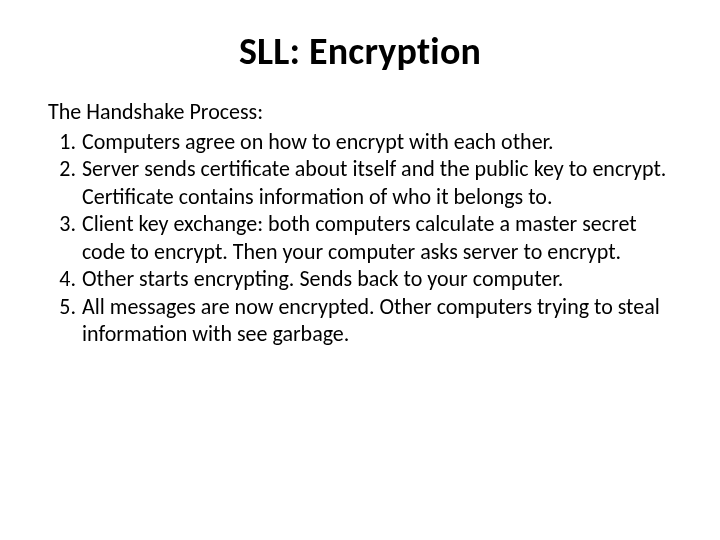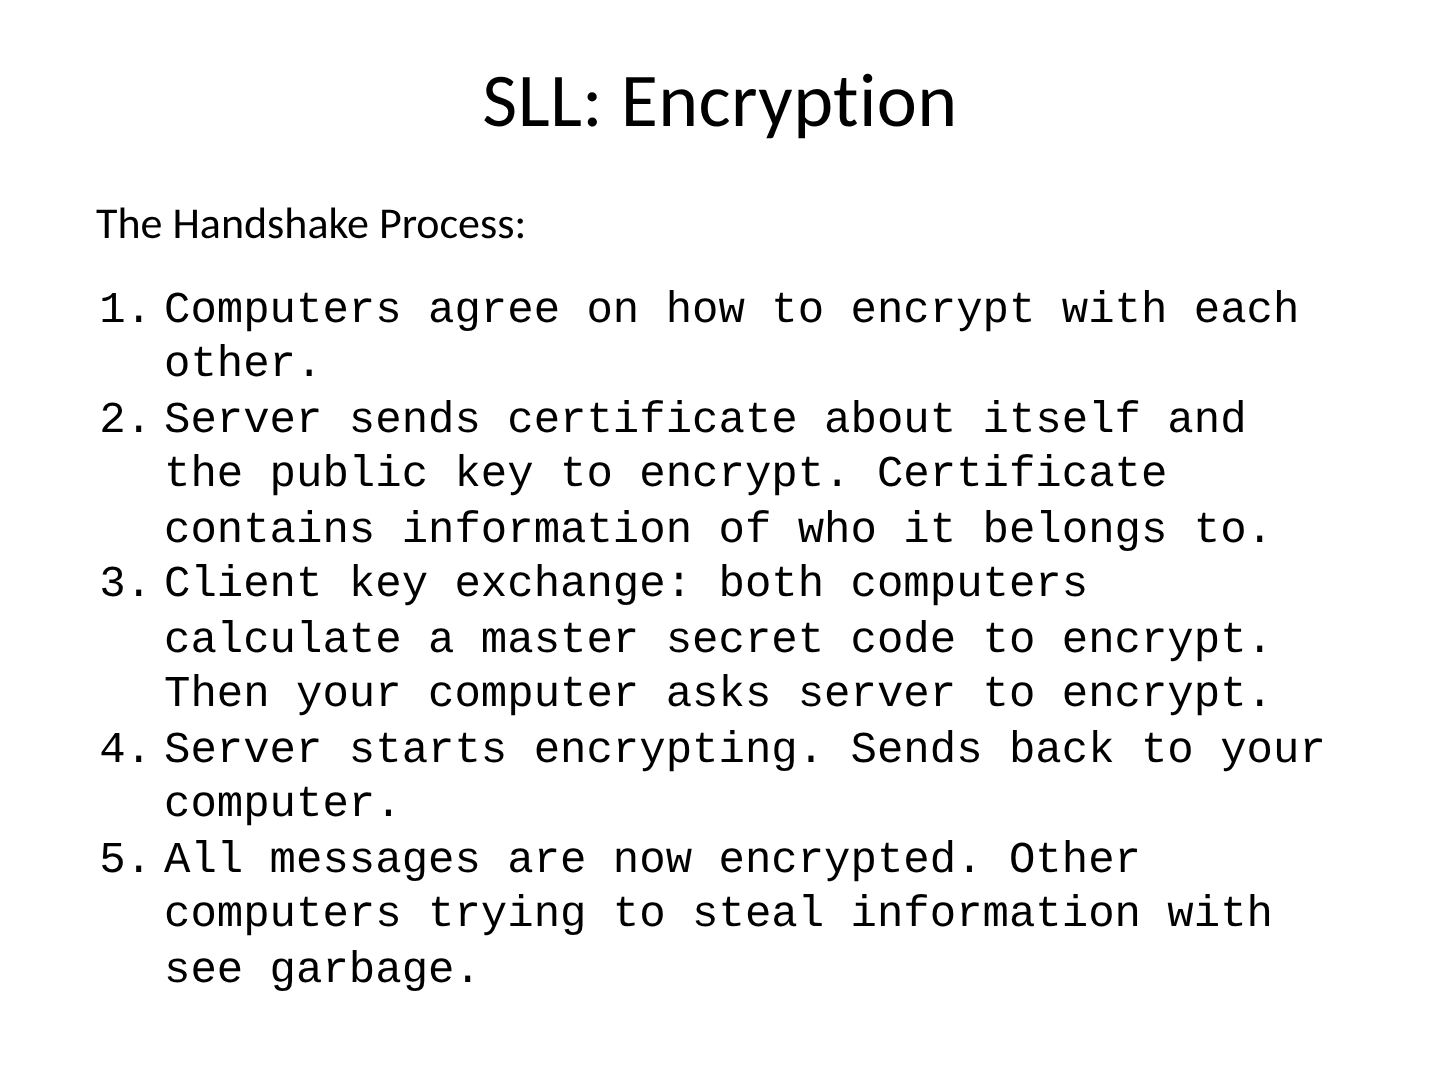--- a/index.html
+++ b/index.html
@@ -11,36 +11,35 @@
       width: 720px;
       height: 540px;
       background: #fff;
       font-family: Calibri, "Segoe UI", Arial, sans-serif;
       color: #000;
       padding: 28px 48px 0 48px;
     }
     .title {
       text-align: center;
       font-size: 38px;
-      font-weight: 400;
+      font-weight: 700;
       margin-bottom: 24px;
       letter-spacing: 0.2px;
     }
     .subtitle {
       font-size: 22px;
       font-weight: 400;
-      margin-bottom: 16px;
+      margin-bottom: 2px;
       line-height: 1.25;
     }
     .list {
       list-style: none;
       counter-reset: item;
       font-size: 22px;
       line-height: 1.25;
-      font-family: Liberation Mono, monospace;
     }
     .list-item {
       counter-increment: item;
       padding-left: 34px;
       position: relative;
       margin-bottom: 0px;
     }
     .list-item::before {
       content: counter(item) ".";
       position: absolute;
@@ -51,15 +50,15 @@
   </style>
 </head>
 <body>
 
 <h1 class="title">SLL: Encryption</h1>
 <div class="subtitle">The Handshake Process:</div>
 <ol class="list">
   <li class="list-item">Computers agree on how to encrypt with each other.</li>
   <li class="list-item">Server sends certificate about itself and the public key to encrypt. Certificate contains information of who it belongs to.</li>
   <li class="list-item">Client key exchange: both computers calculate a master secret code to encrypt. Then your computer asks server to encrypt.</li>
-  <li class="list-item">Server starts encrypting. Sends back to your computer.</li>
+  <li class="list-item">Other starts encrypting. Sends back to your computer.</li>
   <li class="list-item">All messages are now encrypted. Other computers trying to steal information with see garbage.</li>
 </ol>
 
 </body></html>

